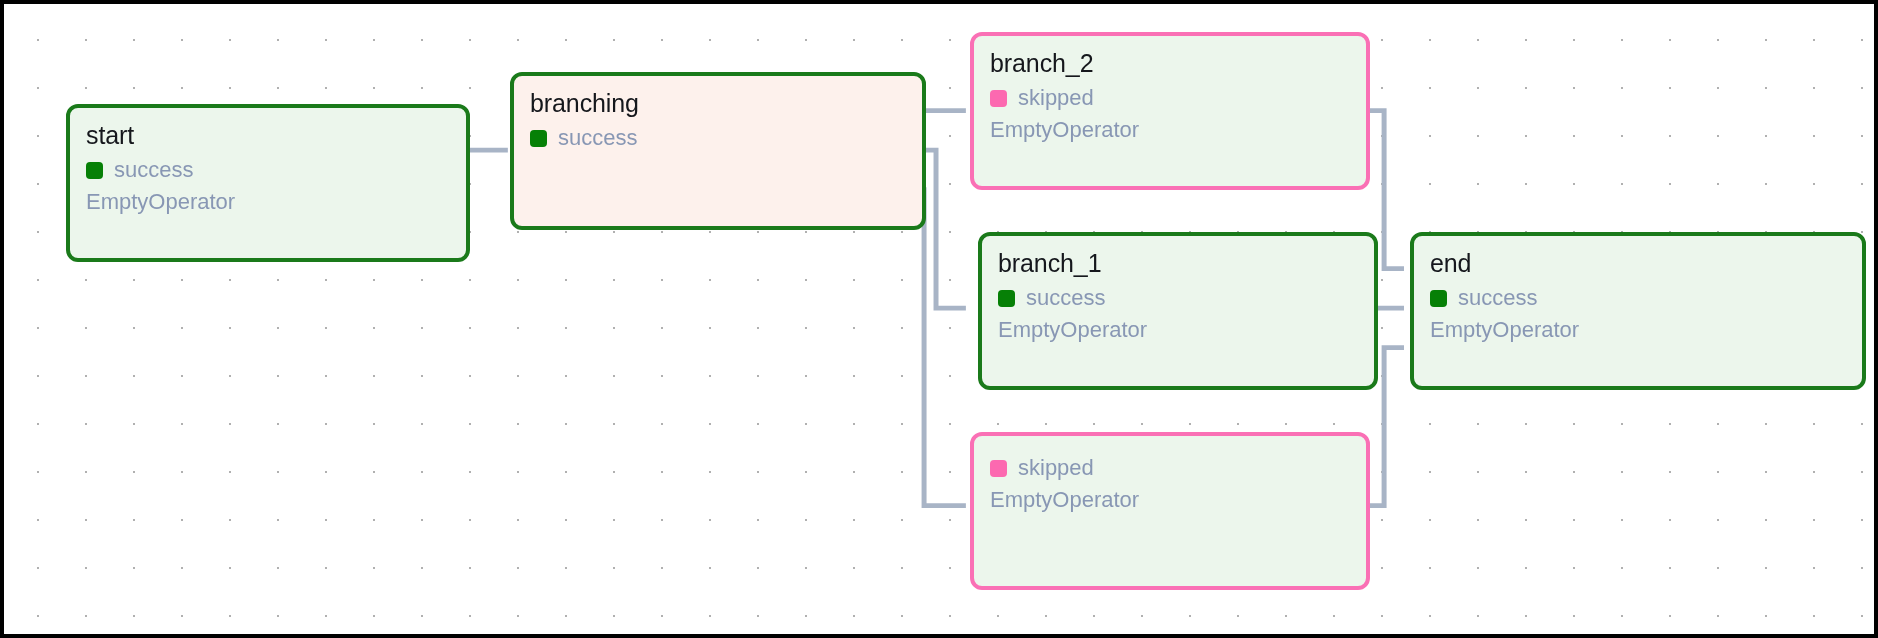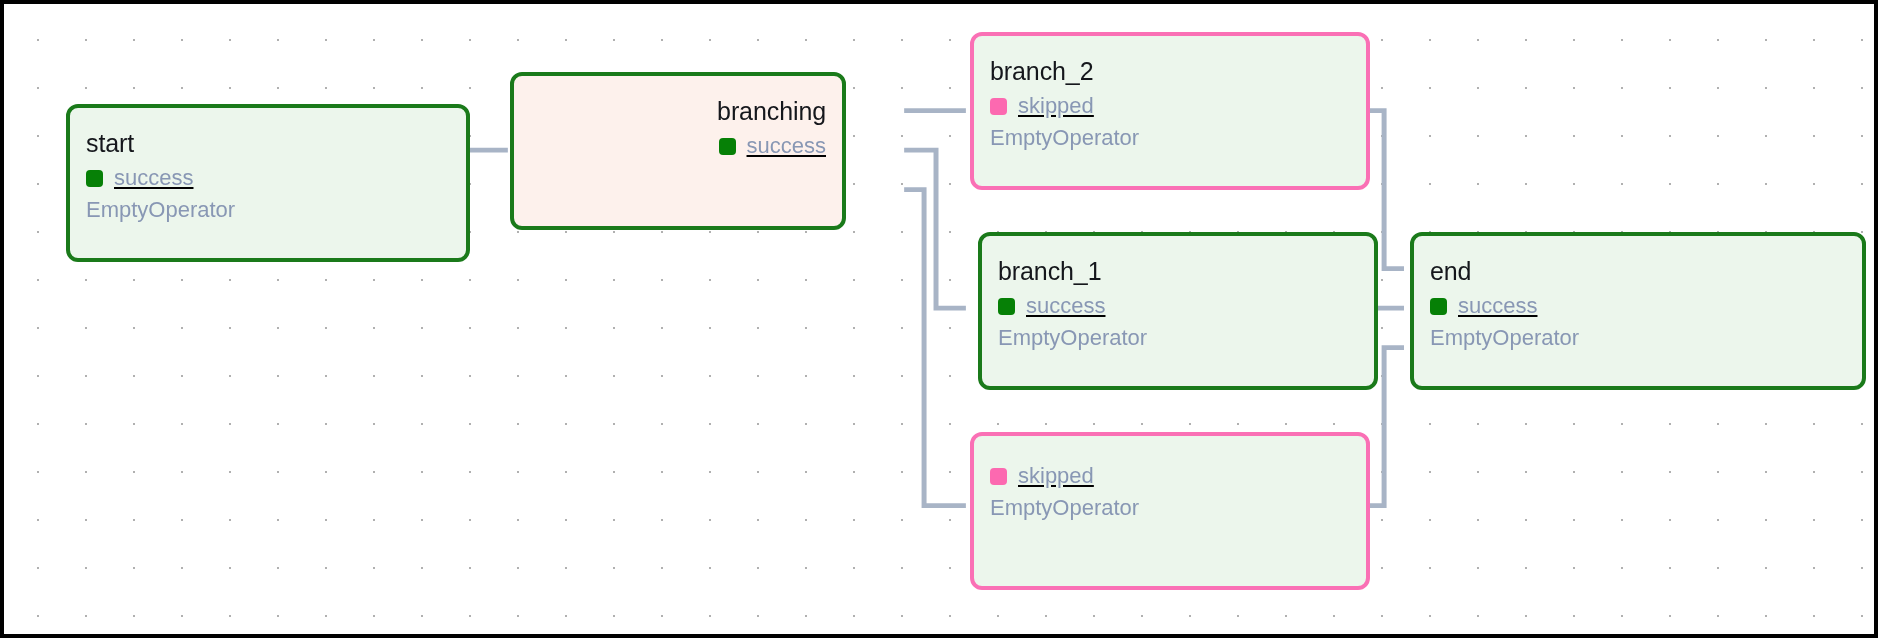--- a/index.html
+++ b/index.html
@@ -36,21 +36,21 @@
     stroke: #a8b4c6;
     stroke-width: 5;
     stroke-linecap: butt;
     stroke-linejoin: miter;
   }
 
   
   .task-node {
     position: absolute;
     border-radius: 12px;
-    padding: 20px 16px 14px 16px;
+    padding: 12px 16px 14px 16px;
     display: flex;
     flex-direction: column;
     justify-content: flex-start;
     background: #ecf6ec;
     border: 4px solid #1a7a1a;
     z-index: 5;
   }
   .task-node.state-skipped {
     border-color: #fa70b5;
     background: #ecf6ec;
@@ -67,21 +67,20 @@
     font-weight: 400;
     letter-spacing: -0.1px;
     white-space: nowrap;
   }
 
   .task-status-row {
     display: flex;
     align-items: center;
     gap: 11px;
     margin-top: 8px;
-    text-decoration: underline;
   }
   .status-swatch {
     width: 17px;
     height: 17px;
     border-radius: 4px;
     flex: 0 0 auto;
     display: block;
   }
   .status-swatch.success { background: #068006; }
   .status-swatch.skipped { background: #fc69b0; }
@@ -118,21 +117,21 @@
 
   <div id="nodes-layer">
       <div class="task-node" style="left: 62px; top: 68px; width: 404px; height: 158px; margin-top: 32px;">
         <div class="task-title">start</div>
         <div class="task-status-row">
           <span class="status-swatch success"></span>
           <span class="task-status-text">success</span>
         </div>
         <div class="task-operator">EmptyOperator</div>
       </div>
-      <div class="task-node branch-op" style="left: 506px; top: 68px; width: 336px; height: 158px; align-items: flex-end;">
+      <div class="task-node branch-op" style="left: 506px; top: 68px; width: 416px; height: 158px;">
         <div class="task-title">branching</div>
         <div class="task-status-row">
           <span class="status-swatch success"></span>
           <span class="task-status-text">success</span>
         </div>
       </div>
       <div class="task-node state-skipped" style="left: 966px; top: 28px; width: 400px; height: 158px;">
         <div class="task-title">branch_2</div>
         <div class="task-status-row">
           <span class="status-swatch skipped"></span>

